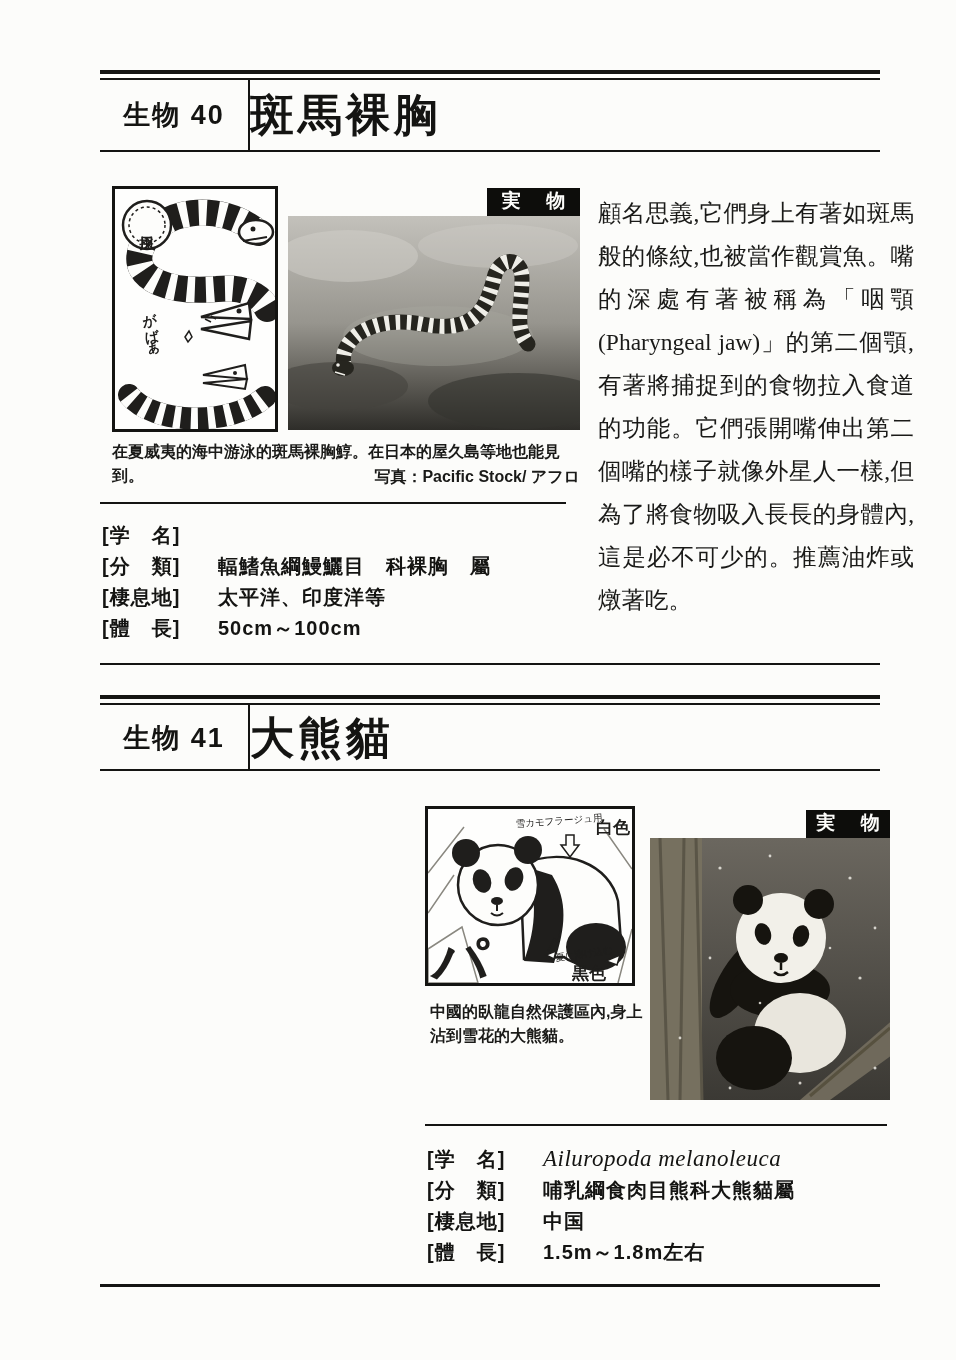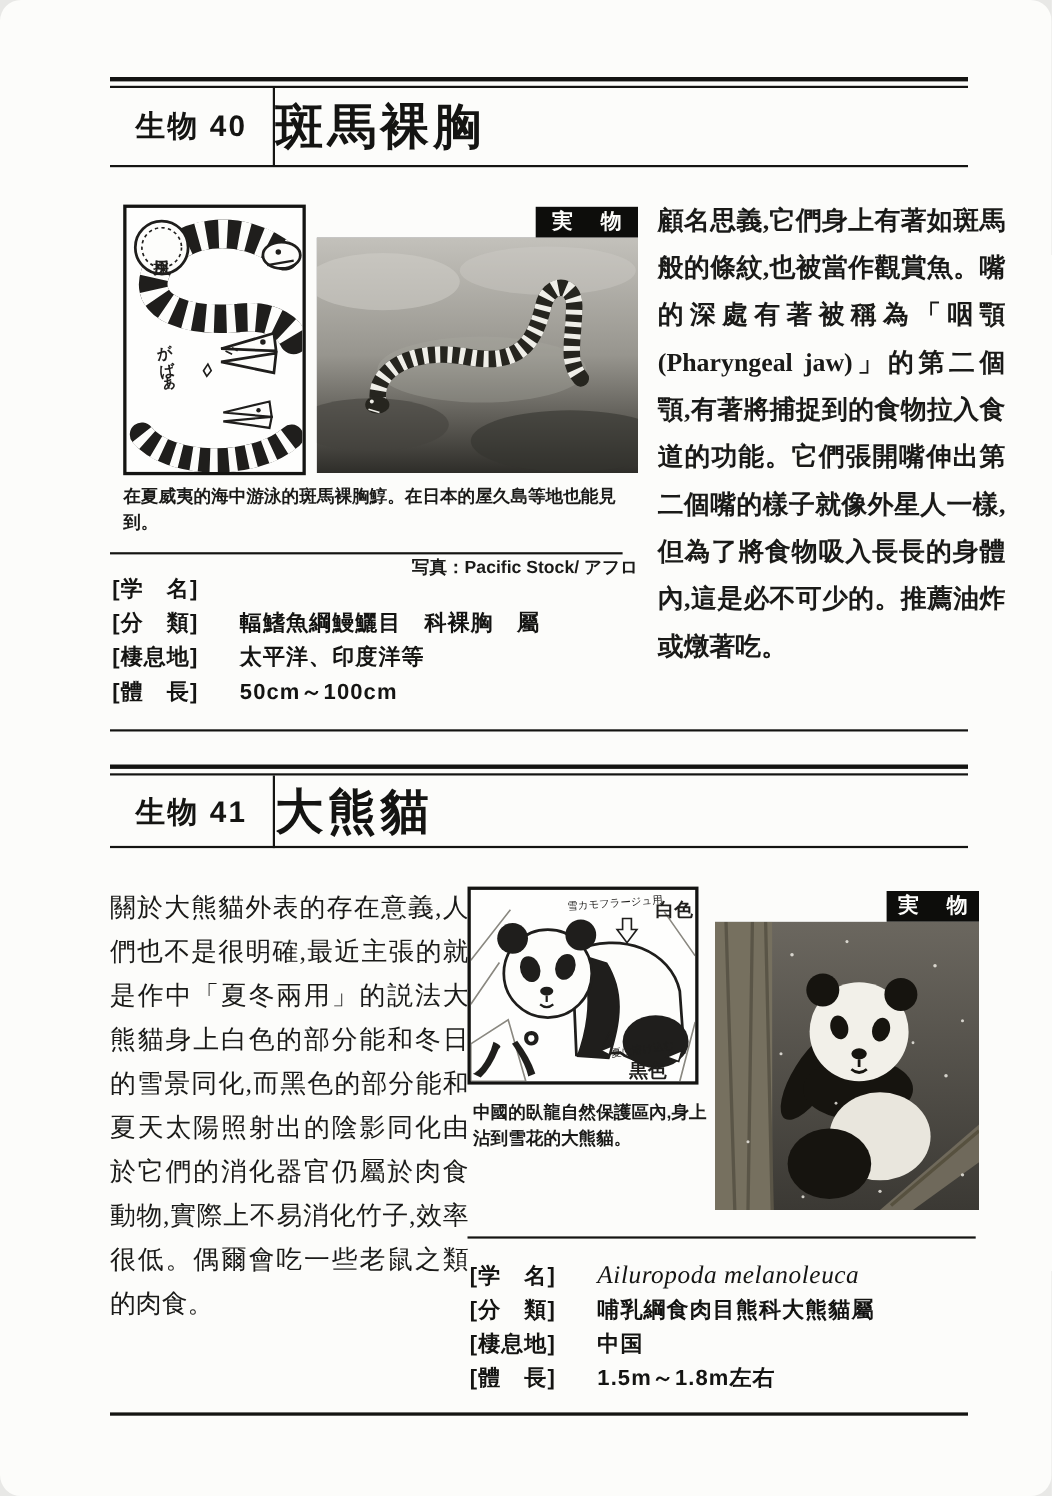--- a/index.html
+++ b/index.html
@@ -1,21 +1,20 @@
 <!DOCTYPE html>
 <html><head>
 <meta charset="utf-8">
 <style>
   * { margin:0; padding:0; box-sizing:border-box; }
   html,body { background:#e8e8e6; }
   .page {
     position:relative; width:956px; height:1360px;
     background:#fcfcfa; color:#141412; overflow:hidden;
     font-family:"Liberation Sans", sans-serif;
-    border-radius:19px;
   }
   .abs { position:absolute; }
   .rule { background:#141412; }
   
   .entry-header { display:flex; align-items:center; }
   .badge-cell {
     width:148px; text-align:center; font-size:27px; font-weight:bold;
     letter-spacing:2px; font-family:"Liberation Sans", sans-serif;
   }
   .hdr-divider { width:2px; align-self:stretch; background:#141412; }
@@ -34,21 +33,21 @@
   .manga-box { border:3px solid #141412; background:#fefefd; overflow:hidden; }
   
   .photo-wrap { overflow:hidden; background:#777; }
   .tag {
     background:#0d0d0b; color:#fdfdfb; display:flex; align-items:flex-start;
     justify-content:center; font-weight:900; font-size:19px; letter-spacing:10px;
     padding-left:10px;
   }
   .caption { font-size:16px; font-weight:bold; line-height:24px; color:#1a1a18; }
   .credit  { font-size:16px; font-weight:bold; line-height:22px; color:#1a1a18; }
-  .ta-r { text-align:right;margin-top:40px; }
+  .ta-r { text-align:right; }
   
   .facts { font-size:20px; }
   .fact-row { display:flex; align-items:baseline; height:31px; }
   .fact-label { font-weight:bold; width:116px; flex:none; letter-spacing:1px; }
   .fact-value { font-weight:bold; letter-spacing:1px; }
   .fact-value.sci {
     font-family:"Liberation Serif", serif; font-style:italic; font-weight:normal;
     font-size:23px; letter-spacing:0.5px;
   }
   svg text { font-family:"Liberation Sans", sans-serif; }
@@ -128,21 +127,21 @@
       <path d="M56,150 C50,120 88,100 134,108 C184,118 198,96 206,62 C211,40 234,40 234,62 C234,92 226,112 240,128" fill="none" stroke="#efeee8" stroke-width="15" stroke-dasharray="4.5 6.5" stroke-linecap="butt"></path>
       <ellipse cx="55" cy="152" rx="11" ry="8" fill="#26251f"></ellipse>
       <circle cx="50" cy="149" r="1.8" fill="#efeee8"></circle>
       <path d="M47,156 l10,3" stroke="#efeee8" stroke-width="1.5"></path>
     </svg>
   </div>
 
   <div class="abs caption" style="left:112px; top:440px; width:470px;">在夏威夷的海中游泳的斑馬裸胸鯙。在日本的屋久島等地也能見到。</div>
   <div class="abs credit ta-r" style="left:112px; top:466px; width:468px;">写真：Pacific Stock/ アフロ</div>
 
-  <div class="abs body-para" style="left:598px; top:180px; width:316px; height:370px;font-weight:bold;">顧名思義,它們身上有著如斑馬般的條紋,也被當作觀賞魚。嘴的深處有著被稱為「咽顎(Pharyngeal jaw)」的第二個顎,有著將捕捉到的食物拉入食道的功能。它們張開嘴伸出第二個嘴的樣子就像外星人一樣,但為了將食物吸入長長的身體內,這是必不可少的。推薦油炸或燉著吃。</div>
+  <div class="abs body-para" style="left:598px; top:192px; width:316px; height:370px;">顧名思義,它們身上有著如斑馬般的條紋,也被當作觀賞魚。嘴的深處有著被稱為「咽顎(Pharyngeal jaw)」的第二個顎,有著將捕捉到的食物拉入食道的功能。它們張開嘴伸出第二個嘴的樣子就像外星人一樣,但為了將食物吸入長長的身體內,這是必不可少的。推薦油炸或燉著吃。</div>
 
   <div class="abs rule" style="left:100px; top:502px; width:466px; height:2px;"></div>
   <div class="abs facts" style="left:102px; top:522px; width:480px;">
     <div class="fact-row">
       <span class="fact-label">[学　名]</span>
     </div>
     <div class="fact-row">
       <span class="fact-label">[分　類]</span>
       <span class="fact-value">輻鰭魚綱鰻鱺目　科裸胸　屬</span>
     </div>
@@ -161,21 +160,20 @@
   <div class="abs rule" style="left:100px; top:695px; width:780px; height:4px;"></div>
   <div class="abs rule" style="left:100px; top:703px; width:780px; height:2px;"></div>
 
   <div class="abs entry-header" style="left:100px; top:705px; width:780px; height:66px;">
     <div class="badge-cell">生物 41</div>
     <div class="hdr-divider"></div>
     <div class="entry-title">大熊貓</div>
   </div>
   <div class="abs rule" style="left:100px; top:769px; width:780px; height:2px;"></div>
 
-  <div class="abs body-para p41" style="left:100px; top:806px; width:326px; height:400px;">關於大熊貓外表的存在意義,人們也不是很明確,最近主張的就是作中「夏冬兩用」的説法大熊貓身上白色的部分能和冬日的雪景同化,而黑色的部分能和夏天太陽照射出的陰影同化由於它們的消化器官仍屬於肉食動物,實際上不易消化竹子,效率很低。偶爾會吃一些老鼠之類的肉食。</div>
 
   <div class="abs manga-box" style="left:425px; top:806px; width:210px; height:180px;">
     <svg width="204" height="174" viewBox="0 0 204 174">
 
       <path d="M0,64 L36,18 M0,104 L26,66 M176,20 L204,60 M190,174 L204,120" stroke="#8a8880" stroke-width="1.5" fill="none"></path>
       <path d="M0,140 L34,118 L50,174 L0,174 Z" fill="none" stroke="#8a8880" stroke-width="1.5"></path>
 
       <path d="M92,56 C138,36 182,56 190,92 L194,148 C172,158 148,158 136,148 L96,150 Z" fill="#fdfdfb" stroke="#1f1e1c" stroke-width="2.5"></path>
 
       <path d="M92,56 C112,80 108,120 96,152 L126,154 C138,118 140,92 124,66 Z" fill="#1f1e1c"></path>

